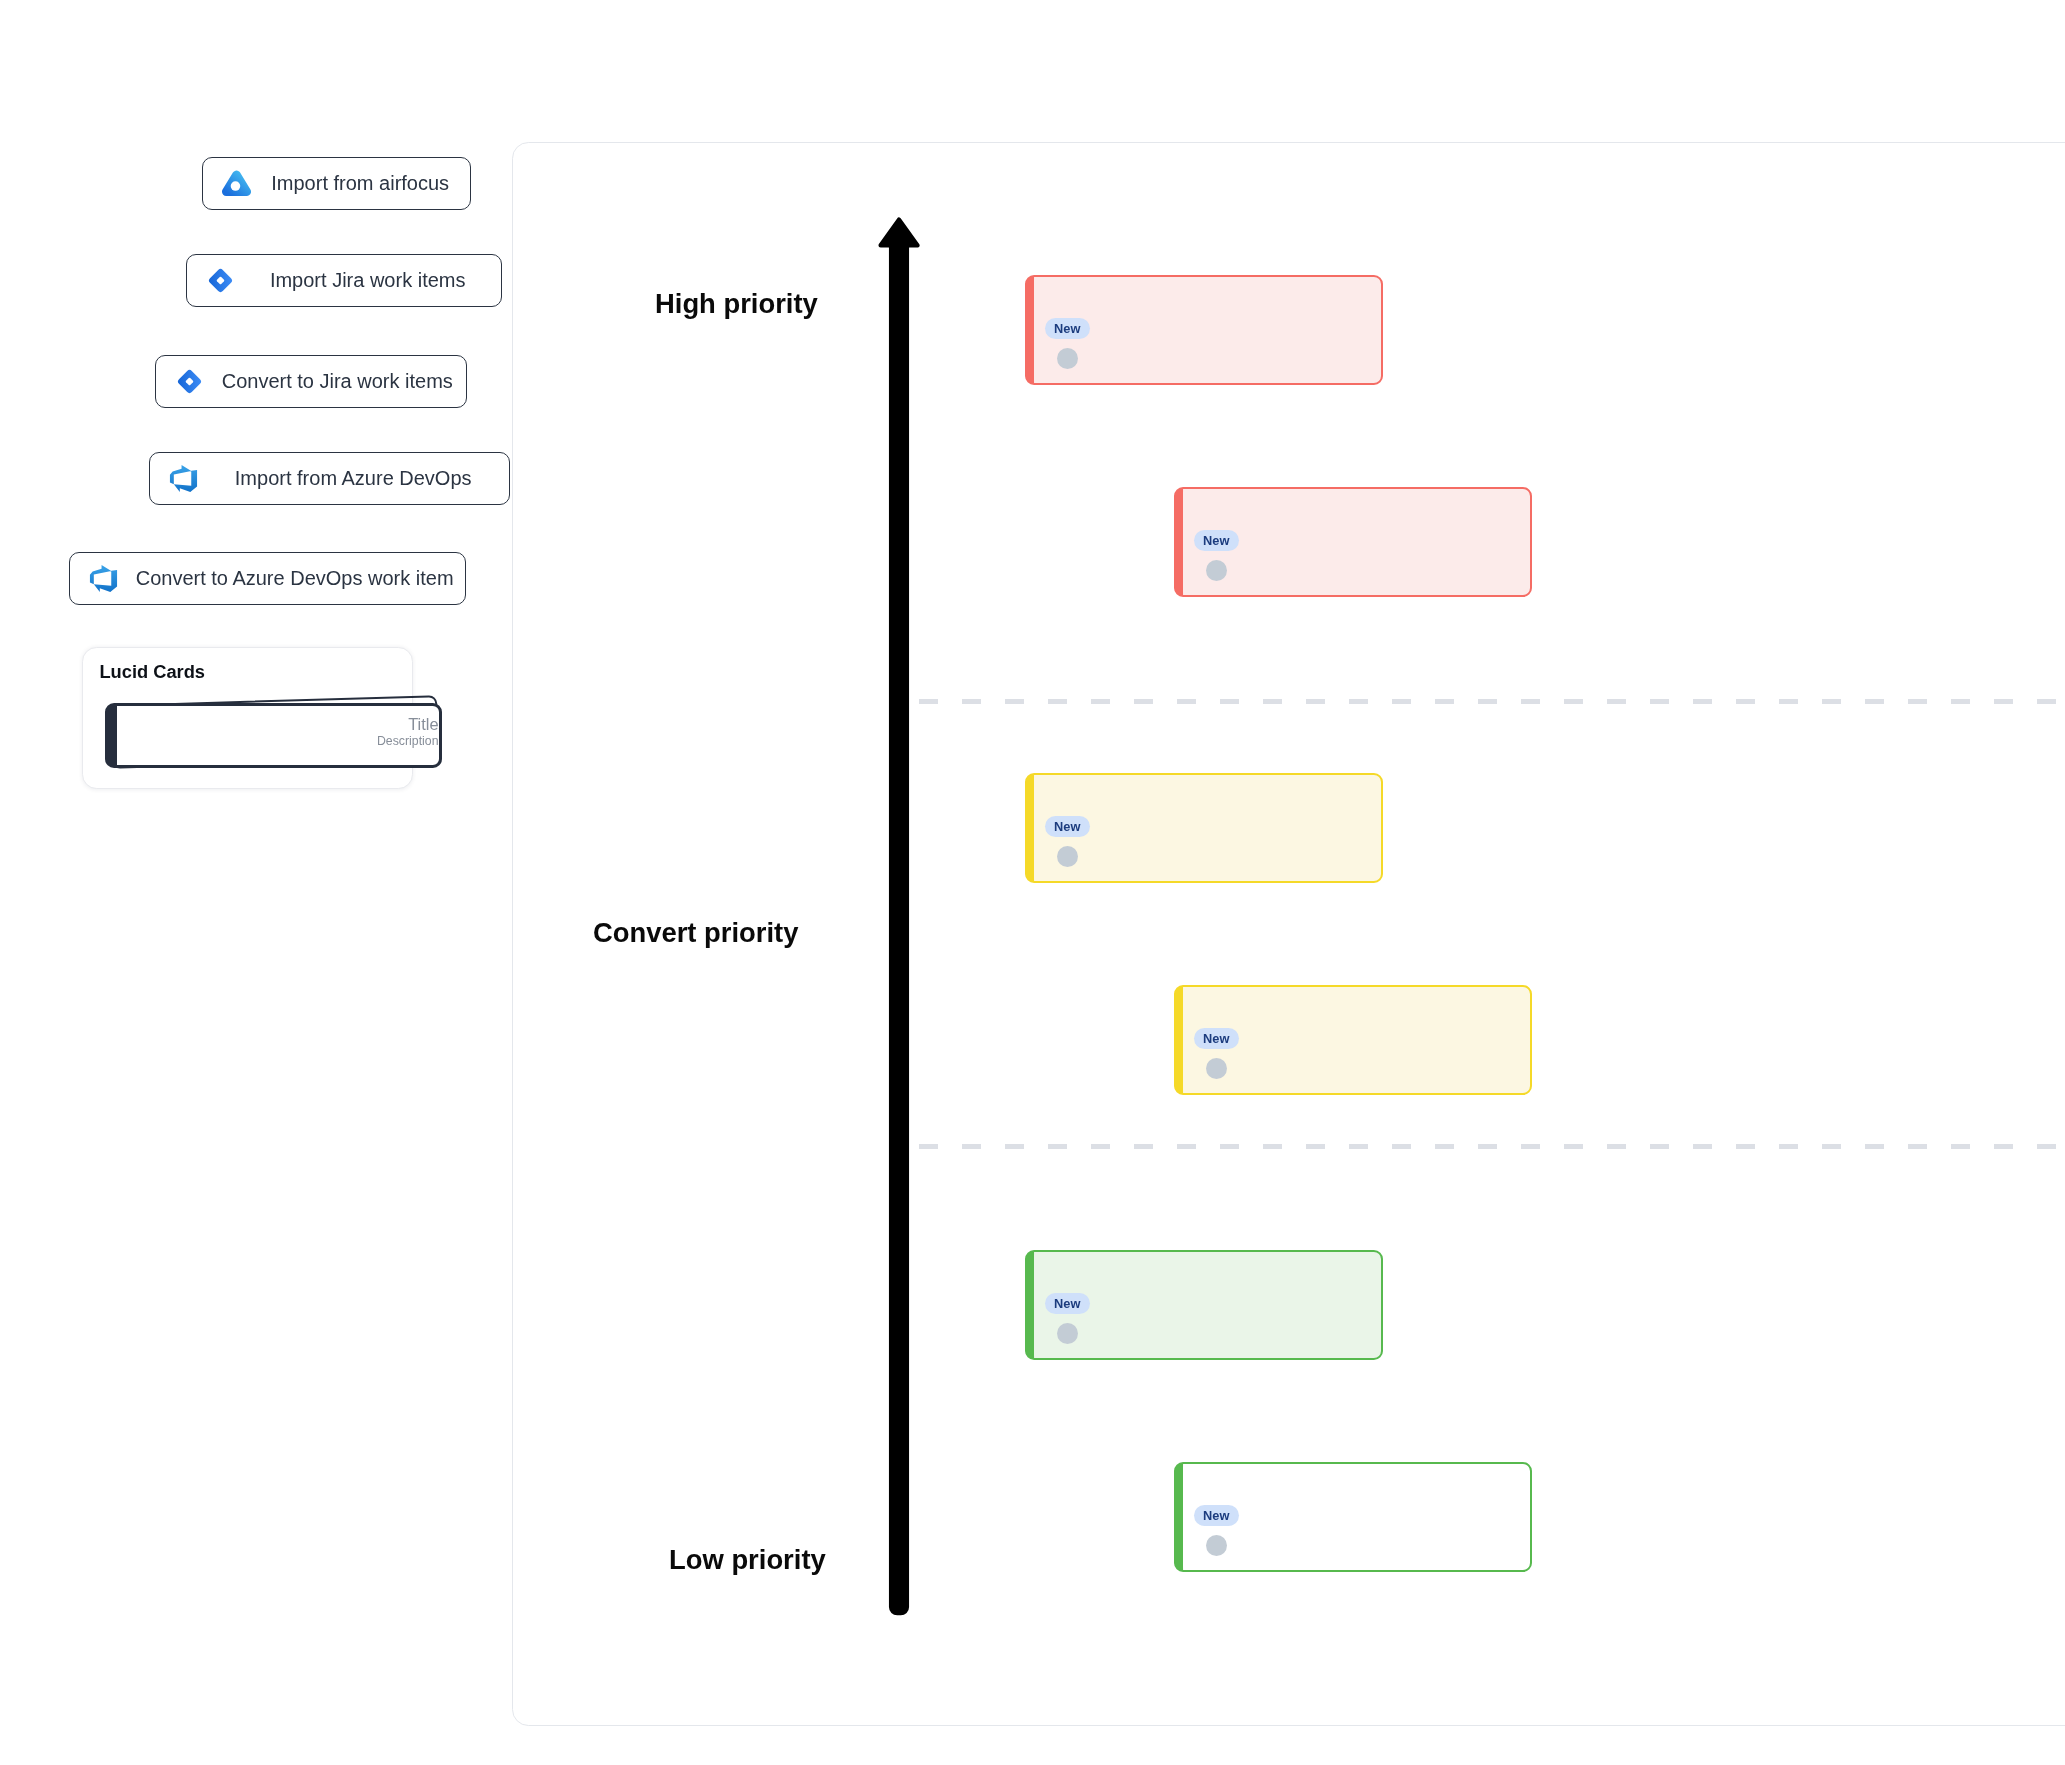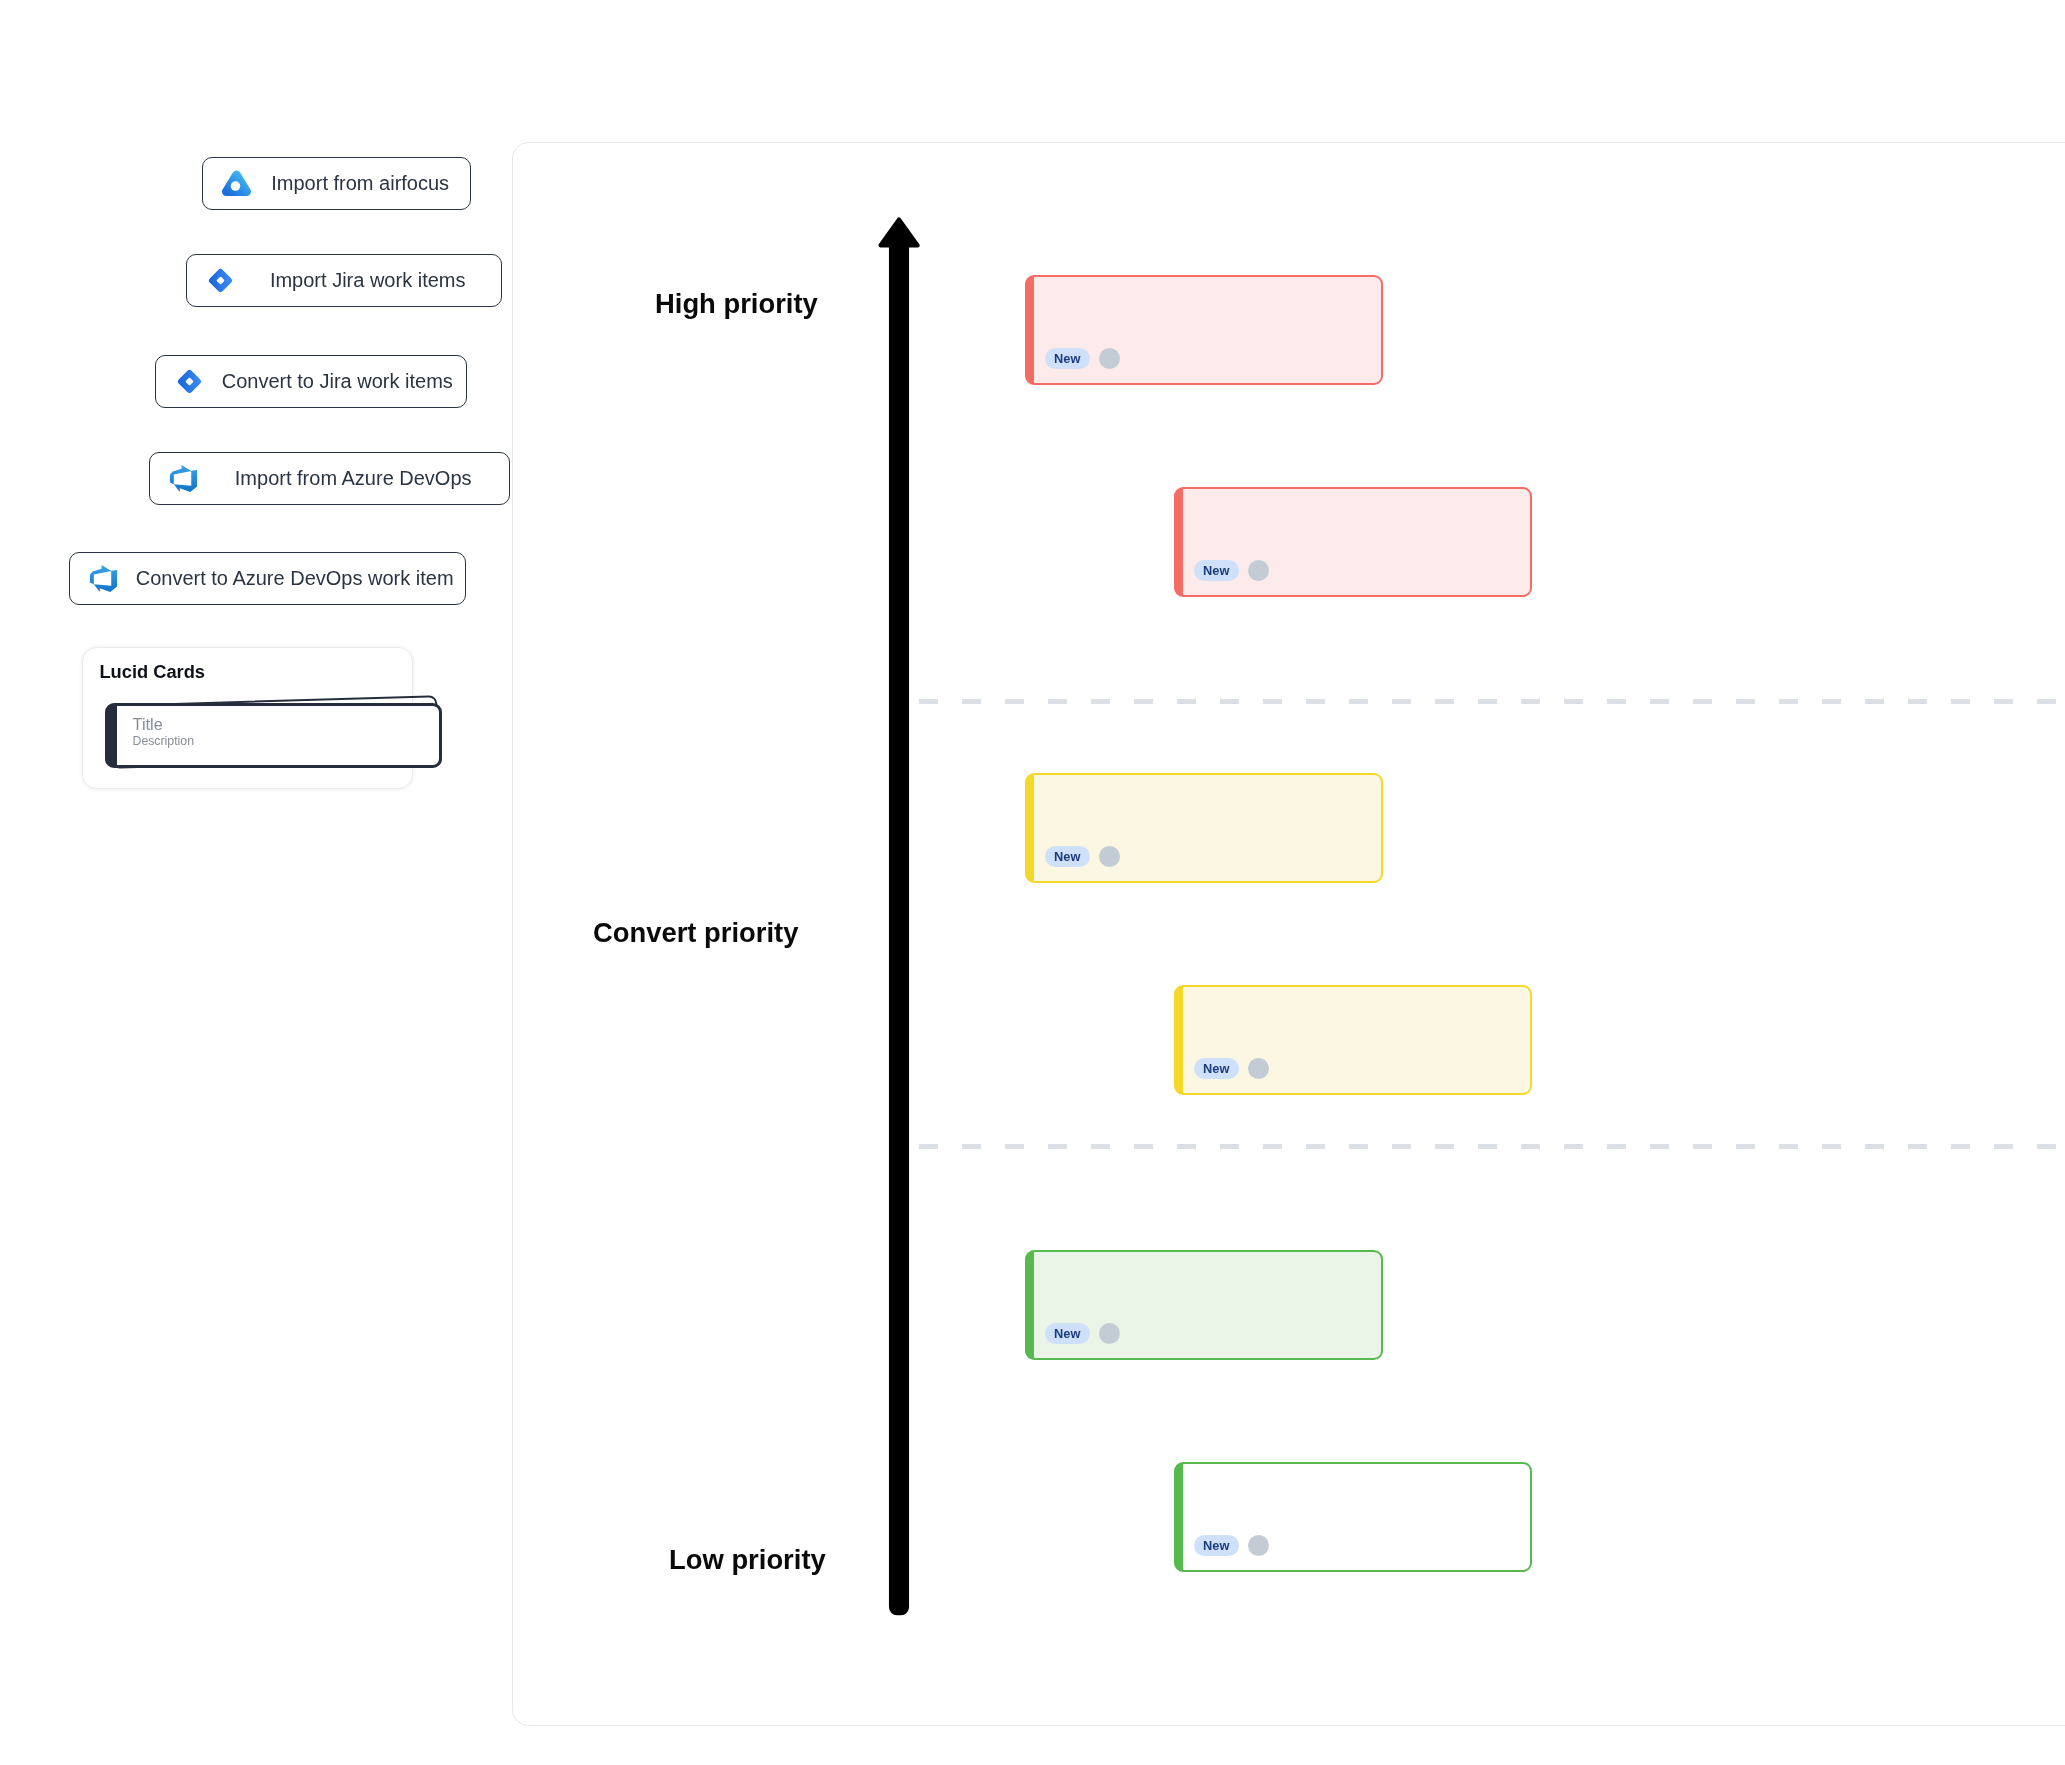--- a/index.html
+++ b/index.html
@@ -28,21 +28,21 @@
   
   .canvas{left:512px;top:142px;width:1572px;height:1584px;background:#ffffff;
     border:1.8px solid #e4e7ec;border-radius:16.4px;}
   .axis-label{position:absolute;font-size:27.4px;font-weight:700;color:#0a0a0a;white-space:nowrap;}
   .divider{position:absolute;height:4.6px;
     background:repeating-linear-gradient(to right,#dcdfe5 0 19px,transparent 19px 43px);}
 
   
   .prio-card{position:absolute;width:347px;height:106px;border-radius:9.1px;
     border:2.7px solid;border-left-width:9.1px;cursor:pointer;}
-  .card-meta{position:absolute;left:11px;bottom:13.7px;display:flex;align-items:center;gap:9px;}
+  .card-meta{position:absolute;left:11px;bottom:13.7px;display:flex;align-items:center;gap:9px;flex-direction:column;}
   .badge{background:#cfe0fa;color:#1c3c7e;font-size:12.8px;font-weight:600;
     padding:2.7px 9.1px;border-radius:11px;line-height:15.5px;}
   .avatar{width:21px;height:21px;border-radius:50%;background:#c3ccd5;}
 </style>
 </head>
 <body>
 
 <button class="tool-btn abs" style="left:202px;top:157px;width:269px;">
   <span style="display:flex;">
     <svg viewBox="0 0 24 24">
@@ -102,21 +102,21 @@
 
 <button class="tool-btn abs" style="left:69px;top:552px;width:397px;">
   <span style="display:flex;">
     <svg viewBox="0 0 16 16">
       <path fill="url(#az-g)" d="M15 3.6v8.5L11.5 15l-5.4-2v2L3 11l9 .7V4l3-.4zM12 4.1 7 1v2L2.4 4.4 1 6.1v4l2 .9V5.9l9-1.8z"></path>
     </svg>
   </span>
   <span class="lbl">Convert to Azure DevOps work item</span>
 </button>
 
-<div class="lucid-panel abs" style="left:82px;top:647px;width:331px;height:142px;">
+<div class="lucid-panel abs" style="left:82px;top:647px;width:331px;height:142px;text-align:right;">
   <div class="panel-title">Lucid Cards</div>
   <div class="sketch-wrap">
     <div class="sketch-back"></div>
     <div class="sketch-front">
       <div class="t">Title</div>
       <div class="d">Description</div>
     </div>
   </div>
 </div>
 

